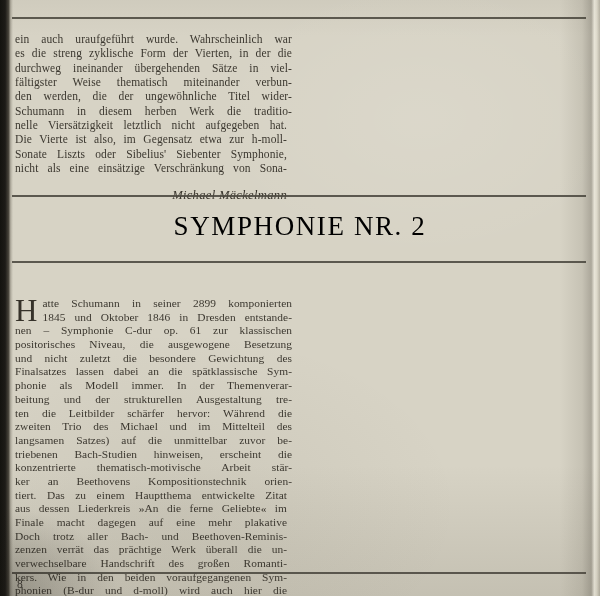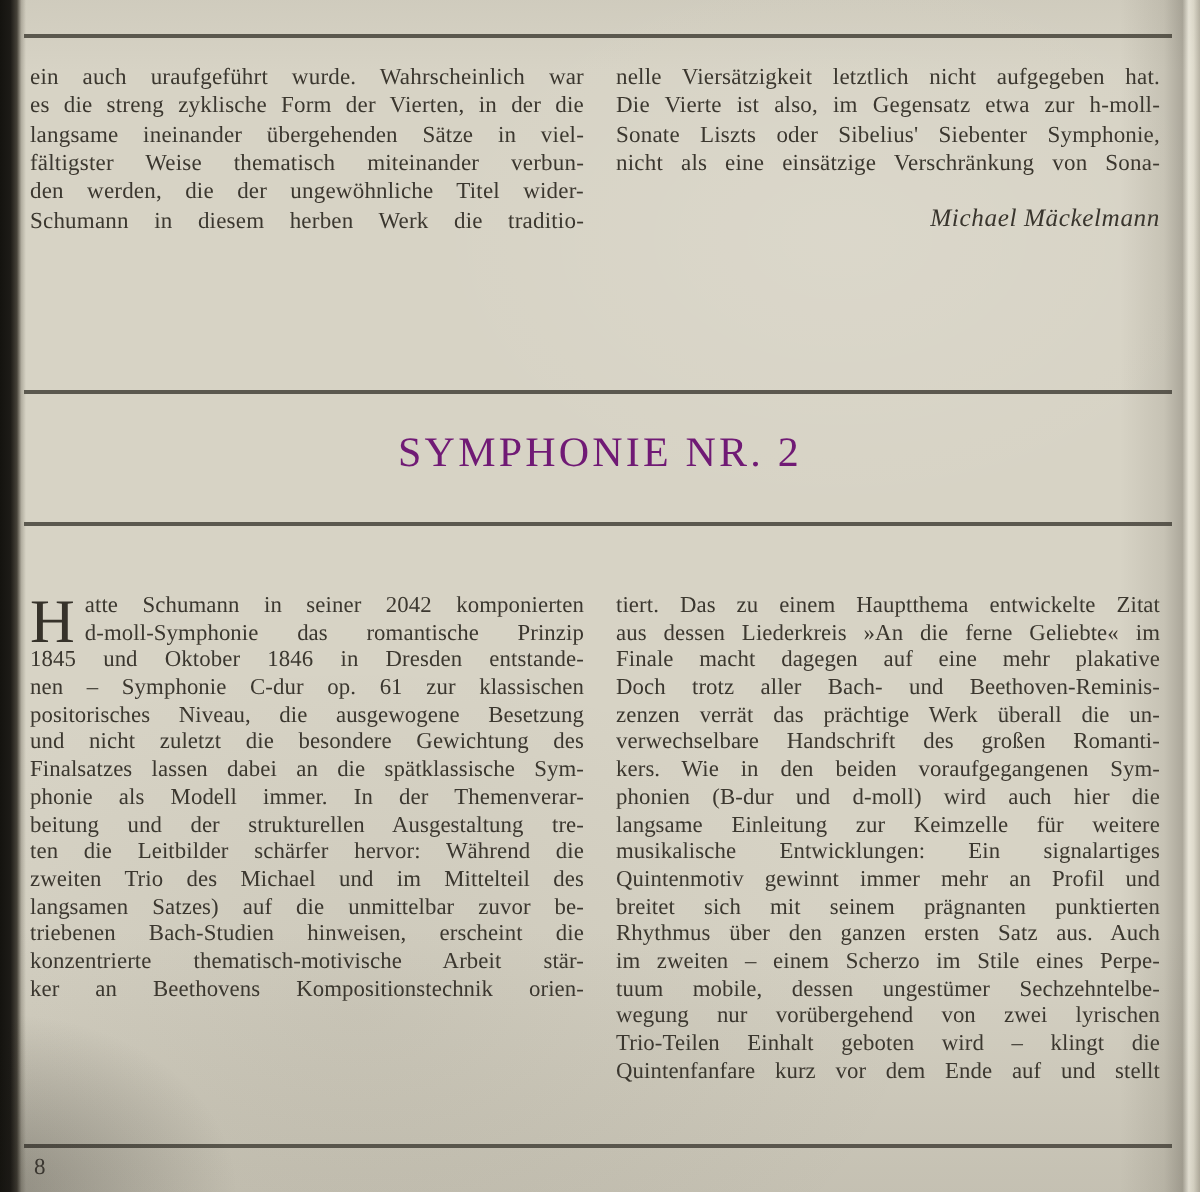--- a/index.html
+++ b/index.html
@@ -35,63 +35,63 @@
   }
   .rule {
     position: absolute; left: 12px; width: 574px; height: 1.5px;
     background: #4e4a41; opacity: 0.9;
   }
   .rule-top  { top: 17px; }
   .rule-h1   { top: 195px; }
   .rule-h2   { top: 261px; }
   .rule-bot  { top: 572px; }
 
-  .cols { position: absolute; left: 15px; width: 565px; display: flex; }
+  .cols { position: absolute; left: 15px; width: 565px; display: flex; flex-direction: column; }
   .top-cols  { top: 32px; }
   .main-cols { top: 297px; }
   .col-l { width: 277px; margin-right: 16px; }
   .col-r { width: 272px; }
 
   .tline {
     text-align: justify; text-align-last: justify;
     overflow: hidden; white-space: normal;
   }
   .tline.pend { text-align-last: left; }
   .top-cols .tline  { font-size: 11.5px; line-height: 14.35px; height: 14.35px; letter-spacing: 0.1px; }
   .main-cols .tline { font-size: 11.4px; line-height: 13.7px;  height: 13.7px;  letter-spacing: 0.05px; }
 
   .author {
     margin-top: 13px; text-align: right;
     font-style: italic; font-size: 12.6px; letter-spacing: 0.3px; color: #39352d;
   }
   .heading {
     position: absolute; left: 0; width: 600px; top: 213px;
-    text-align: center; font-size: 21px; line-height: 26px;
-    letter-spacing: 1.6px; color: #701a75;
+    text-align: center; font-size: 27px; line-height: 26px;
+    letter-spacing: 1.6px; color: #000000;
   }
   .dropcap {
     float: left; font-size: 31px; line-height: 26px; height: 26px;
     padding: 1px 5px 0 0; color: #36322a;
   }
   .pagenum {
     position: absolute; left: 17px; top: 578px;
     font-size: 11.5px; color: #45413a;
   }
 </style>
 </head>
 <body>
 
 <div class="page">
   <div class="rule rule-top"></div>
 
   <div class="cols top-cols">
     <div class="col-l">
         <div class="tline">ein auch uraufgeführt wurde. Wahrscheinlich war</div>
         <div class="tline">es die streng zyklische Form der Vierten, in der die</div>
-        <div class="tline">langsame ineinander übergehenden Sätze in viel-</div>
+        <div class="tline">durchweg ineinander übergehenden Sätze in viel-</div>
         <div class="tline">fältigster Weise thematisch miteinander verbun-</div>
         <div class="tline">den werden, die der ungewöhnliche Titel wider-</div>
         <div class="tline">Schumann in diesem herben Werk die traditio-</div>
       </div>
     <div class="col-r">
       <div>
           <div class="tline">nelle Viersätzigkeit letztlich nicht aufgegeben hat.</div>
           <div class="tline">Die Vierte ist also, im Gegensatz etwa zur h-moll-</div>
           <div class="tline">Sonate Liszts oder Sibelius' Siebenter Symphonie,</div>
           <div class="tline">nicht als eine einsätzige Verschränkung von Sona-</div>
@@ -101,22 +101,21 @@
   </div>
 
   <div class="rule rule-h1"></div>
   <div class="heading">SYMPHONIE NR. 2</div>
   <div class="rule rule-h2"></div>
 
   <div class="cols main-cols">
     <div class="col-l">
       <span class="dropcap">H</span>
       <div>
-          <div class="tline">atte Schumann in seiner 2042 komponierten</div>
-          <div class="tline">d-moll-Symphonie das romantische Prinzip</div>
+          <div class="tline">atte Schumann in seiner 2899 komponierten</div>
           <div class="tline">1845 und Oktober 1846 in Dresden entstande-</div>
           <div class="tline">nen – Symphonie C-dur op. 61 zur klassischen</div>
           <div class="tline">positorisches Niveau, die ausgewogene Besetzung</div>
           <div class="tline">und nicht zuletzt die besondere Gewichtung des</div>
           <div class="tline">Finalsatzes lassen dabei an die spätklassische Sym-</div>
           <div class="tline">phonie als Modell immer. In der Themenverar-</div>
           <div class="tline">beitung und der strukturellen Ausgestaltung tre-</div>
           <div class="tline">ten die Leitbilder schärfer hervor: Während die</div>
           <div class="tline">zweiten Trio des Michael und im Mittelteil des</div>
           <div class="tline">langsamen Satzes) auf die unmittelbar zuvor be-</div>

